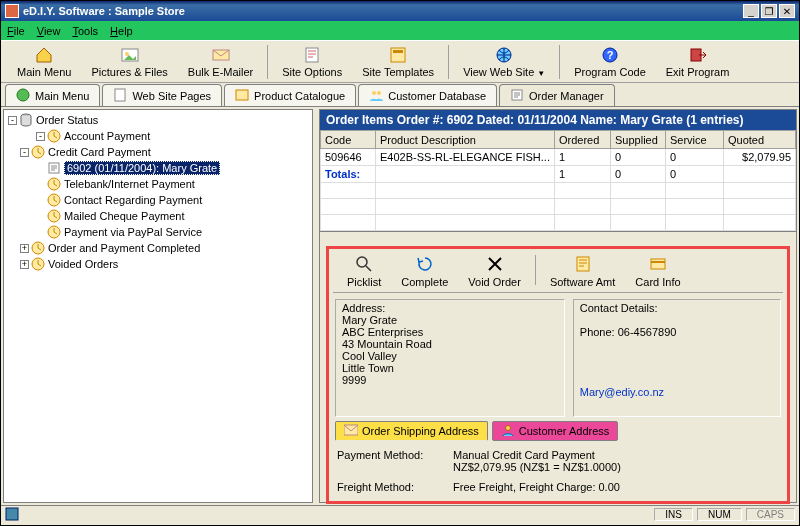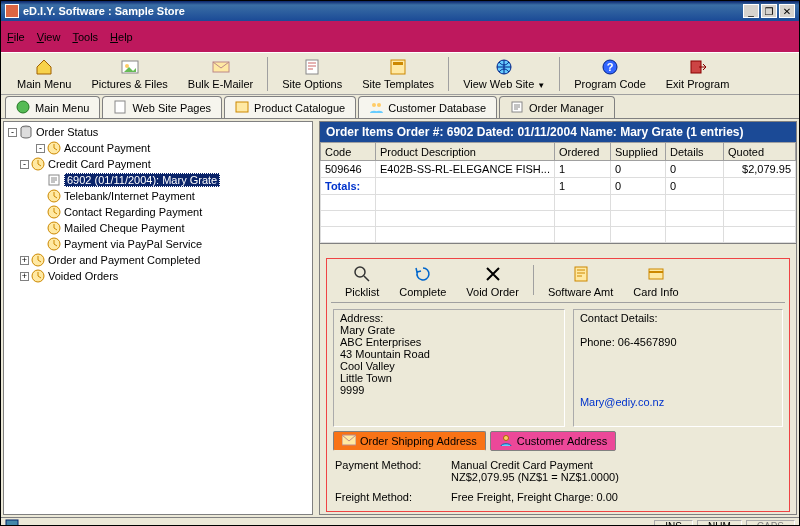--- a/index.html
+++ b/index.html
@@ -2,21 +2,21 @@
 <html><head>
 <meta charset="utf-8">
 <style>
   * { box-sizing: border-box; }
   html, body { margin:0; padding:0; font-family: Tahoma, Arial, sans-serif; font-size:11px; color:#000; background:#ece9d8; }
   body { width:800px; height:526px; overflow:hidden; border:1px solid #000; }
   .titlebar { background: linear-gradient(#0a246a,#3a6ea5 20%,#1b4a96); height:20px; color:#fff; display:flex; align-items:center; padding:0 4px; }
   .titlebar .logo { width:14px; height:14px; background:#d64; margin-right:4px; border:1px solid #fff; display:inline-block; }
   .titlebar .title { flex:1; font-weight:bold; font-size:11px; }
   .titlebar .winbtn { width:16px; height:14px; background:#d6d3ce; border:1px solid #fff; margin-left:2px; display:flex; align-items:center; justify-content:center; font-family: Arial; font-size:10px; color:#000; }
-  .menubar { background:#be185d; border-bottom:1px solid #fff; height:32px; display:flex; align-items:center; padding:2px 6px; gap:12px; }
+  .menubar { background:#22c55e; border-bottom:1px solid #fff; height:20px; display:flex; align-items:center; padding:2px 6px; gap:12px; }
   .menubar span { }
   .menubar span u { text-decoration: underline; }
   .toolbar { background:#ece9d8; height:42px; display:flex; align-items:center; border-bottom:1px solid #a0a0a0; padding:2px 6px; }
   .tool { display:flex; flex-direction:column; align-items:center; justify-content:center; margin:0 10px; font-size:11px; }
   .tool svg { width:18px; height:18px; }
   .tool-sep { width:1px; height:34px; background:#a0a0a0; margin:0 4px; }
   .tabbar { background:#ece9d8; height:24px; display:flex; align-items:flex-end; padding:0 4px; border-bottom:1px solid #808080; }
   .tabx { height:22px; display:flex; align-items:center; padding:0 10px; margin-right:2px; border:1px solid #808080; border-bottom:none; background:#f6f5ee; border-radius:4px 4px 0 0; gap:5px; }
   .tabx.selected { background:#ece9d8; position:relative; z-index:2; }
   .tabx svg { width:14px; height:14px; }
@@ -30,33 +30,33 @@
   .tree-item .label {}
   .tree-item.selected .label { background:#0a246a; color:#fff; padding:0 2px; border:1px dotted #fff; }
   .detail-panel { flex:1; border:1px solid #808080; margin:2px 2px 2px 4px; background:#ece9d8; display:flex; flex-direction:column; }
   .order-header { background:#1b4a96; color:#fff; font-weight:bold; padding:3px 6px; font-size:12px; }
   .grid { border-bottom:1px solid #808080; background:#fff; }
   .grid table { border-collapse:collapse; width:100%; font-size:11px; }
   .grid th { background:#ece9d8; border:1px solid #a0a0a0; padding:2px 4px; font-weight:normal; text-align:left; height:18px; }
   .grid td { border:1px solid #ddd; padding:2px 4px; height:16px; }
   .grid td.r, .grid th.r { text-align:right; }
   .grid .totals td:first-child { color:#0033cc; font-weight:bold; }
-  .action-panel { border:1px solid #ef4444; margin:14px 6px 4px; padding:4px 4px 4px 4px; background:#ece9d8; }
+  .action-panel { border:3px solid #ef4444; margin:14px 6px 4px; padding:4px 4px 4px 4px; background:#ece9d8; }
   .action-toolbar { display:flex; align-items:flex-start; border-bottom:1px solid #a0a0a0; padding:2px 4px 4px; gap:0; }
   .abtn { display:flex; flex-direction:column; align-items:center; font-size:11px; margin:0 10px; }
   .abtn svg { width:18px; height:18px; margin-bottom:1px; }
   .addr-row { display:flex; gap:8px; margin:6px 2px 0; }
   .fieldset { border:1px inset #fff; padding:2px 6px 6px; flex:1; background:#ece9d8; }
   .fieldset .legend { font-size:11px; position:relative; }
   .fieldset .body { white-space:pre-line; }
   .link { color:#0033cc; }
   .addr-tabs { display:flex; margin:4px 2px 0; gap:4px; }
   .pillbtn { border:1px solid #808080; background:#ec4899; padding:2px 8px; display:flex; align-items:center; gap:4px; border-radius:2px; }
   .pillbtn svg { width:14px; height:12px; }
-  .pillbtn.selected { background:#f97316; border-bottom-color:#ece9d8;justify-content:flex-end; }
+  .pillbtn.selected { background:#fde047; border-bottom-color:#ece9d8;justify-content:flex-end; }
   .pm-block { margin:8px 4px 2px; }
   .pm-block .row { display:flex; margin-bottom:4px; }
   .pm-block .lab { width:116px; }
   .statusbar { height:18px; border-top:1px solid #808080; display:flex; align-items:center; font-size:10px; padding:0 4px; }
   .statusbar .seg { border:1px inset #fff; padding:0 10px; margin-left:4px; color:#808080;text-align:center; }
   .statusbar .spacer { flex:1; }
 </style>
 </head>
 <body>
 
@@ -290,21 +290,21 @@
   <div class="detail-panel">
     <div class="order-header">Order Items     Order #: 6902 Dated: 01/11/2004 Name: Mary Grate (1 entries)</div>
     <div class="grid">
       <table id="grid-table">
           <tbody>
             <tr>
               <th style="width:55px">Code</th>
               <th>Product Description</th>
               <th style="width:56px">Ordered</th>
               <th style="width:55px">Supplied</th>
-              <th style="width:58px">Details</th>
+              <th style="width:58px">Service</th>
               <th style="width:72px">Quoted</th>
             </tr>
             <tr>
               <td>509646</td>
               <td>E402B-SS-RL-ELEGANCE FISH...</td>
               <td>1</td>
               <td>0</td>
               <td>0</td>
               <td class="r">$2,079.95</td>
             </tr>

